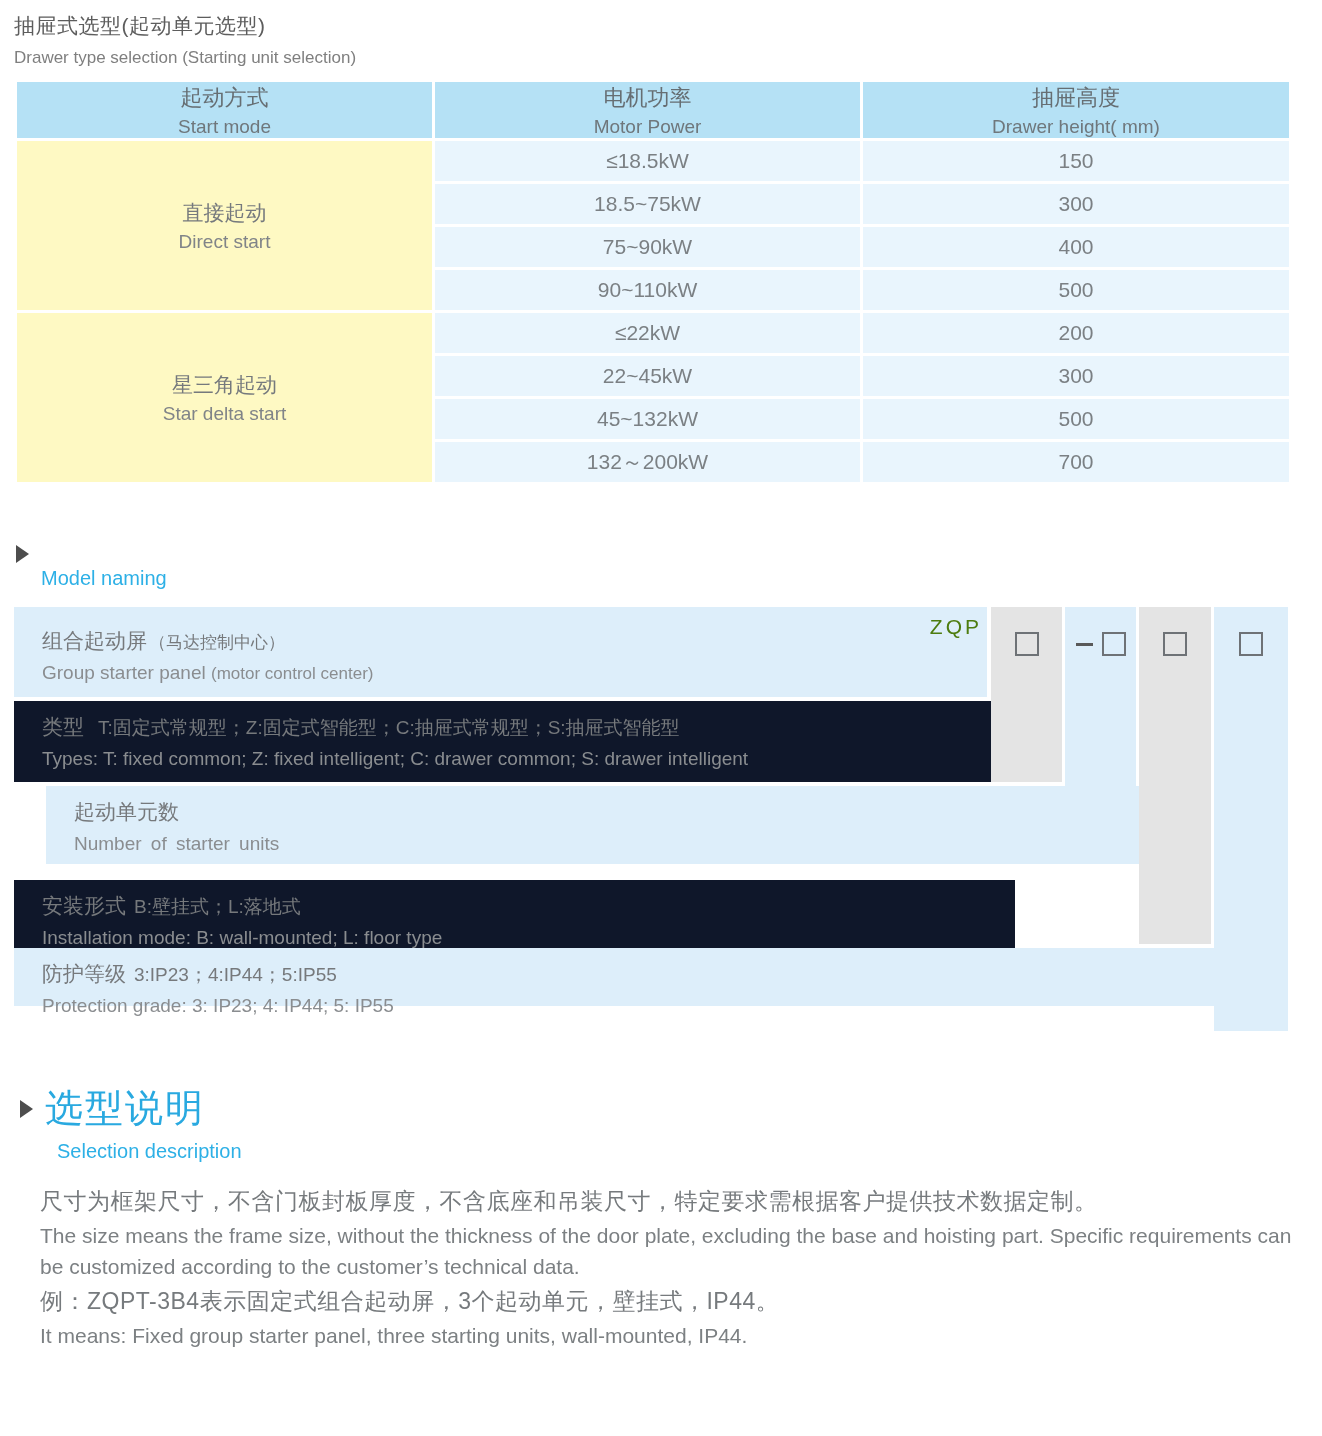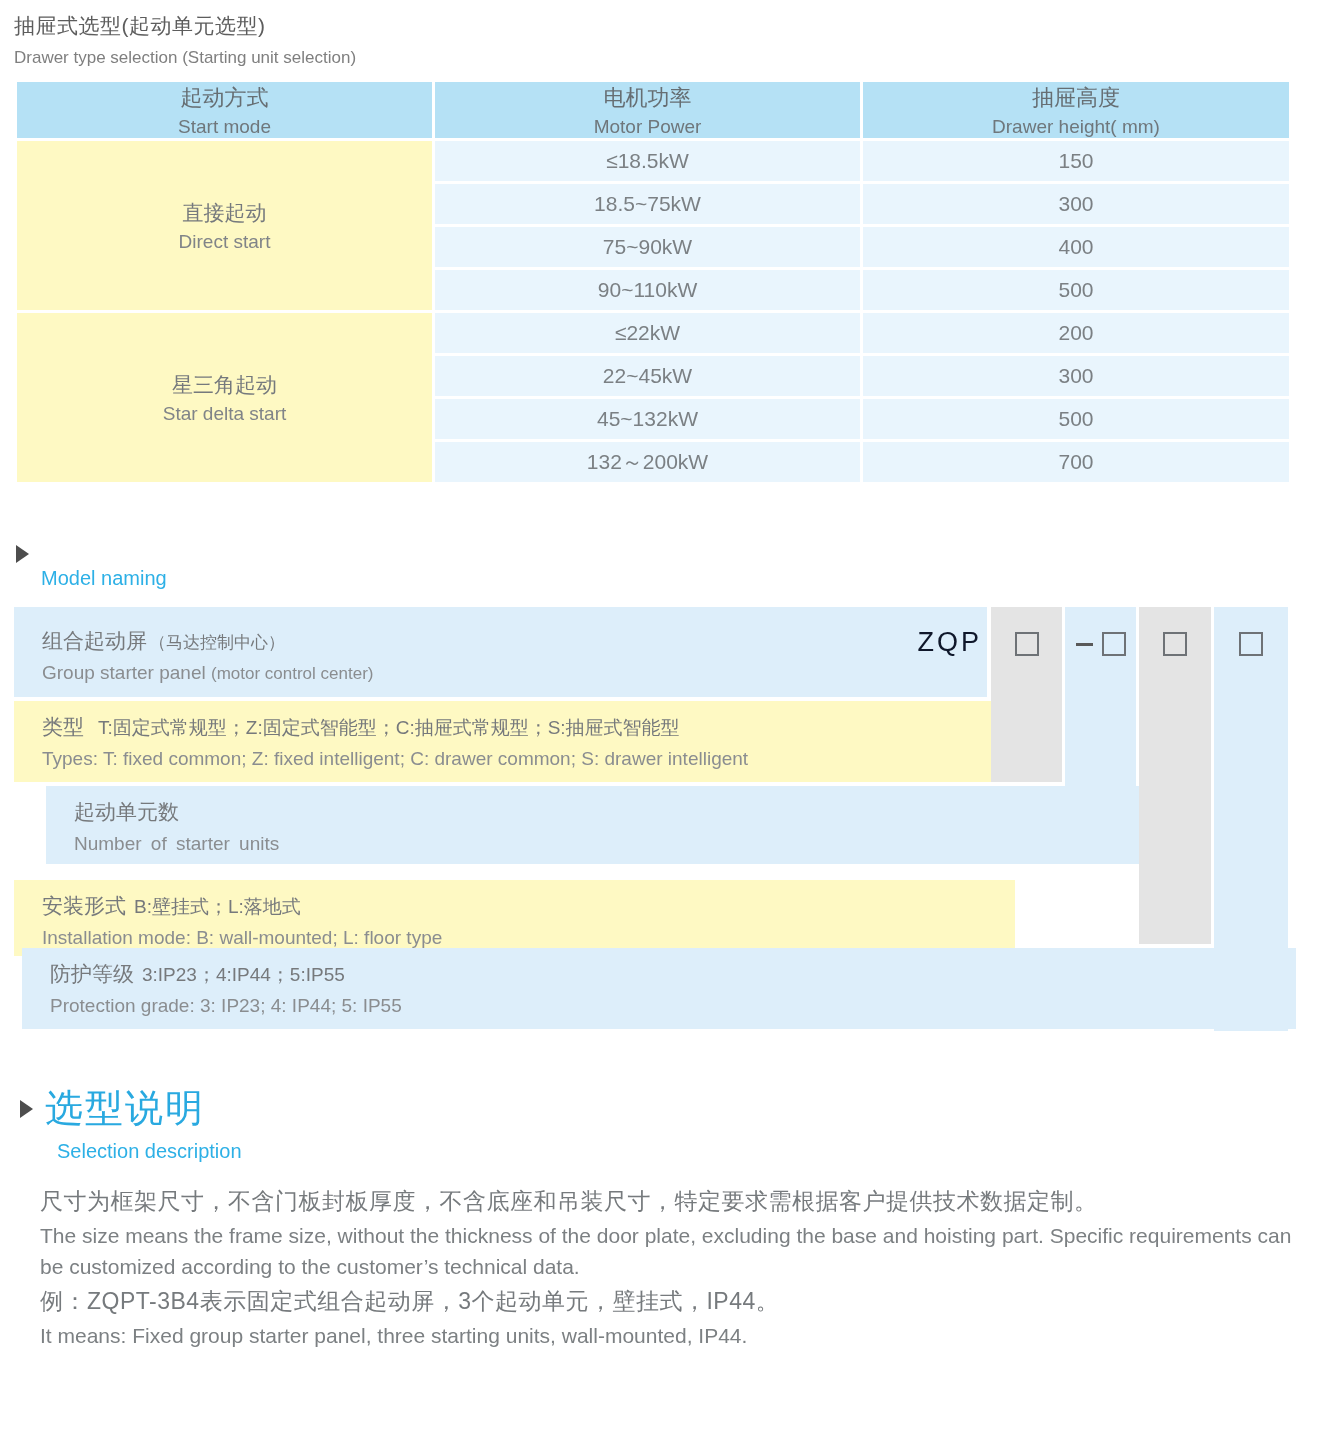--- a/index.html
+++ b/index.html
@@ -50,36 +50,36 @@
   }
   .heading-zh { font-size: 38px; color: #29a9e0; letter-spacing: 2px; }
   .heading-en { font-size: 20px; color: #2db0e6; }
   .heading-en.first { margin: 4px 0 0 27px; }
   .heading-en.second { margin: 6px 0 0 43px; }
 
   
   .diagram { position: relative; width: 1276px; height: 424px; margin-top: 17px; }
   .band { position: absolute; left: 0; box-sizing: border-box; padding: 12px 0 0 28px; }
   .band.blue { background: #ddeefa; }
-  .band.gray { background: #fef9c3; }
+  .band.gray { background: #0f172a; }
   .band1 { top: 0;   height: 90px; width: 973px;  padding-top: 20px; }
   .band2 { top: 94px;  height: 81px; width: 1048px; }
   .band3 { top: 179px; height: 78px; width: 1122px; margin-left: 32px; }
   .band4 { top: 273px; height: 76px; width: 1001px; }
-  .band5 { top: 341px; height: 81px; width: 1274px; margin-left: 8px; }
+  .band5 { top: 341px; height: 58px; width: 1274px; }
   .line-zh { font-size: 21px; color: #76797c; }
   .line-zh .zh-sub { font-size: 17px; margin-left: 2px; }
   .line-zh .zh-d { font-size: 19px; margin-left: 14px; }
   .line-zh .zh-d.tight { margin-left: 8px; }
   .line-en { font-size: 19px; color: #8a8d90; margin-top: 7px; }
   .line-en .en-sub { font-size: 17px; }
   .band3 .line-en { word-spacing: 4px; }
   .zqp {
-    position: absolute; top: 20px; right: 5px;
-    font-size: 27px; color: #0f172a; letter-spacing: 3px;
+    position: absolute; top: 8px; right: 5px;
+    font-size: 21px; color: #4d7c0f; letter-spacing: 3px;
   }
   .strip { position: absolute; top: 0; display: flex; justify-content: center; }
   .strip.blue { background: #ddeefa; }
   .strip.gray { background: #e4e4e4; }
   .strip1 { left: 977px;  width: 71px; height: 175px; }
   .strip2 { left: 1051px; width: 71px; height: 257px; }
   .strip3 { left: 1125px; width: 72px; height: 337px; }
   .strip4 { left: 1200px; width: 74px; height: 424px; }
   .strip-inner { display: flex; align-items: center; margin-top: 25px; height: 24px; gap: 9px; }
   .box { width: 20px; height: 20px; border: 2px solid #6e7276; display: inline-block; }

